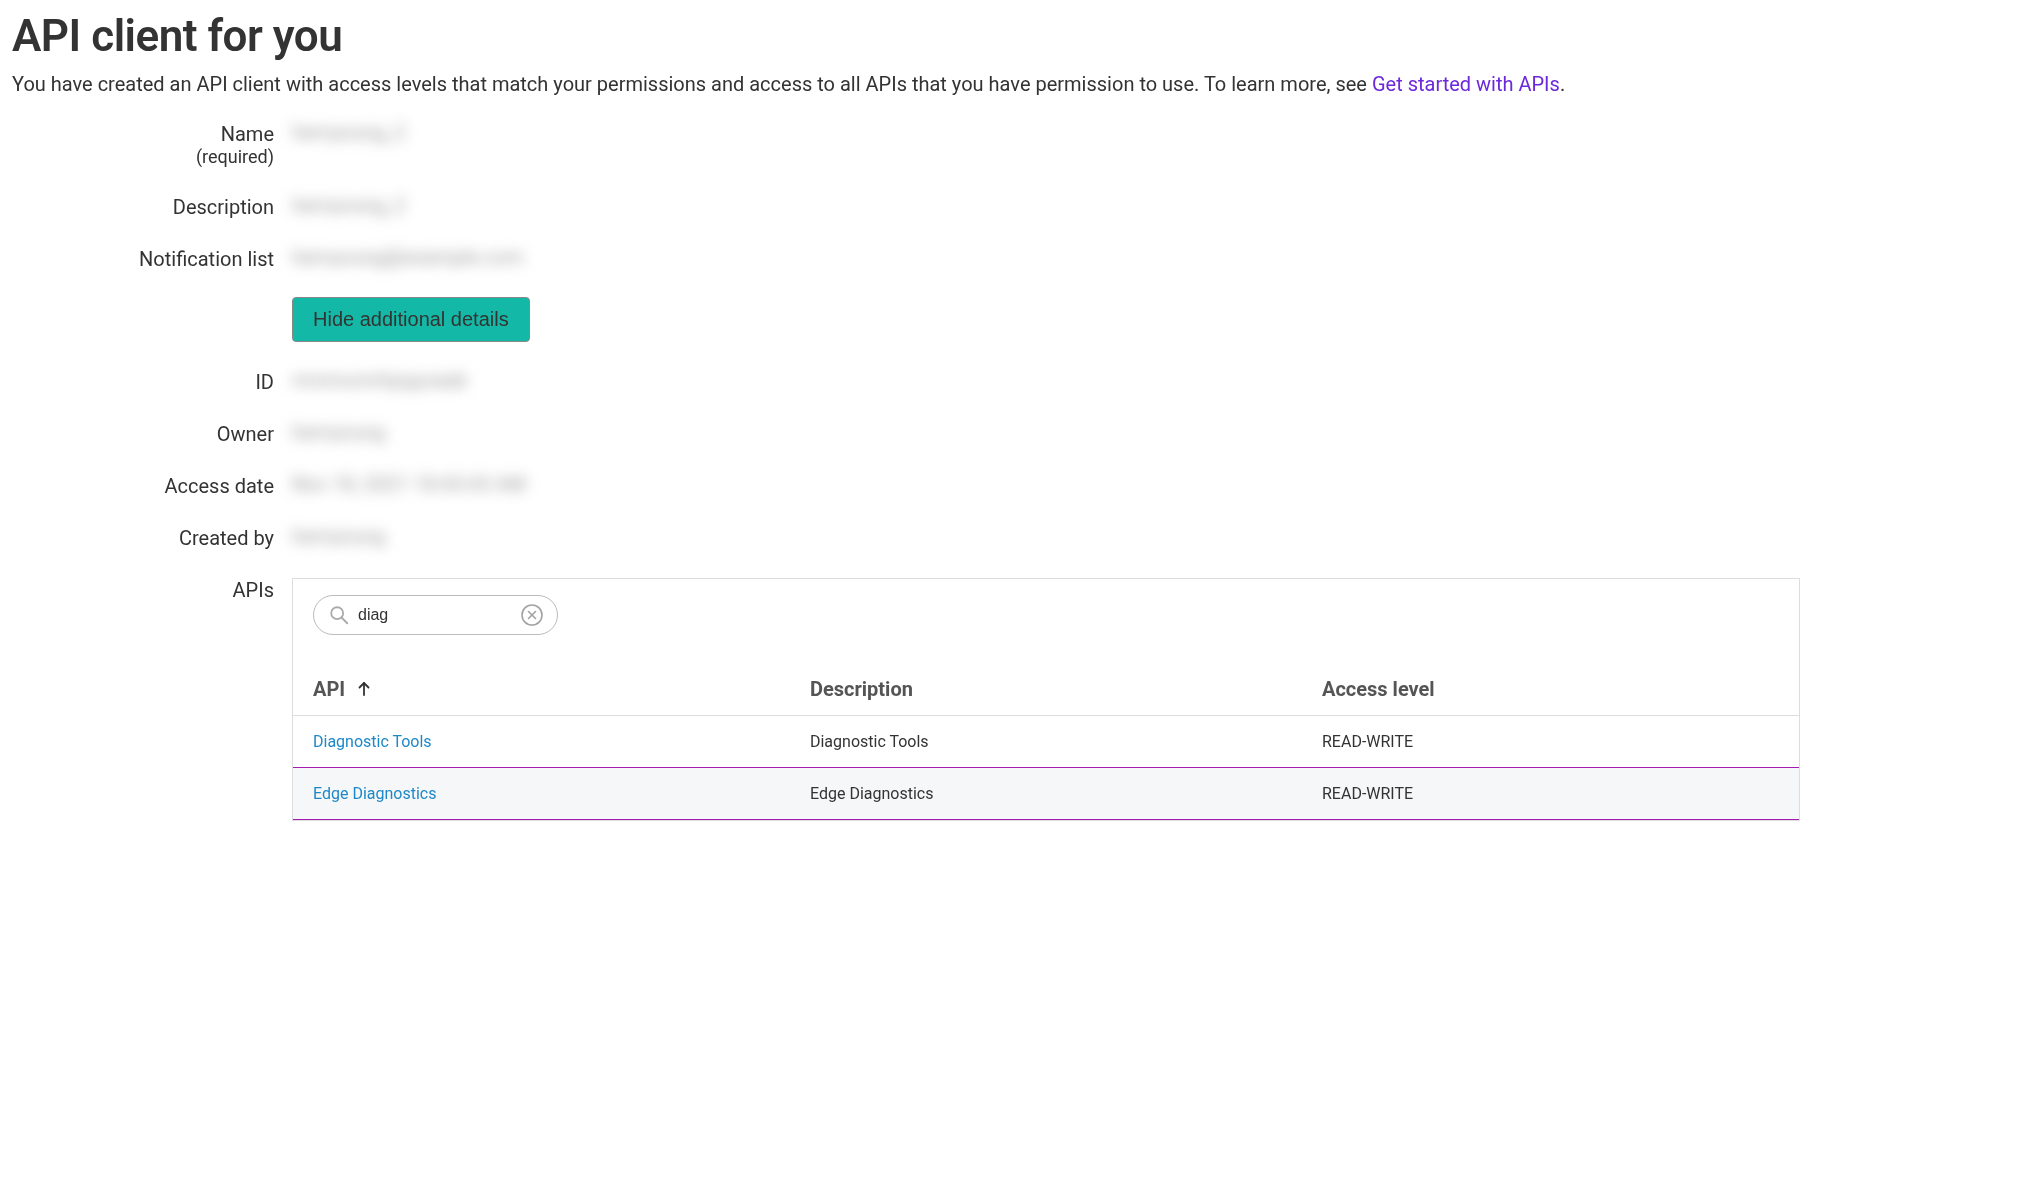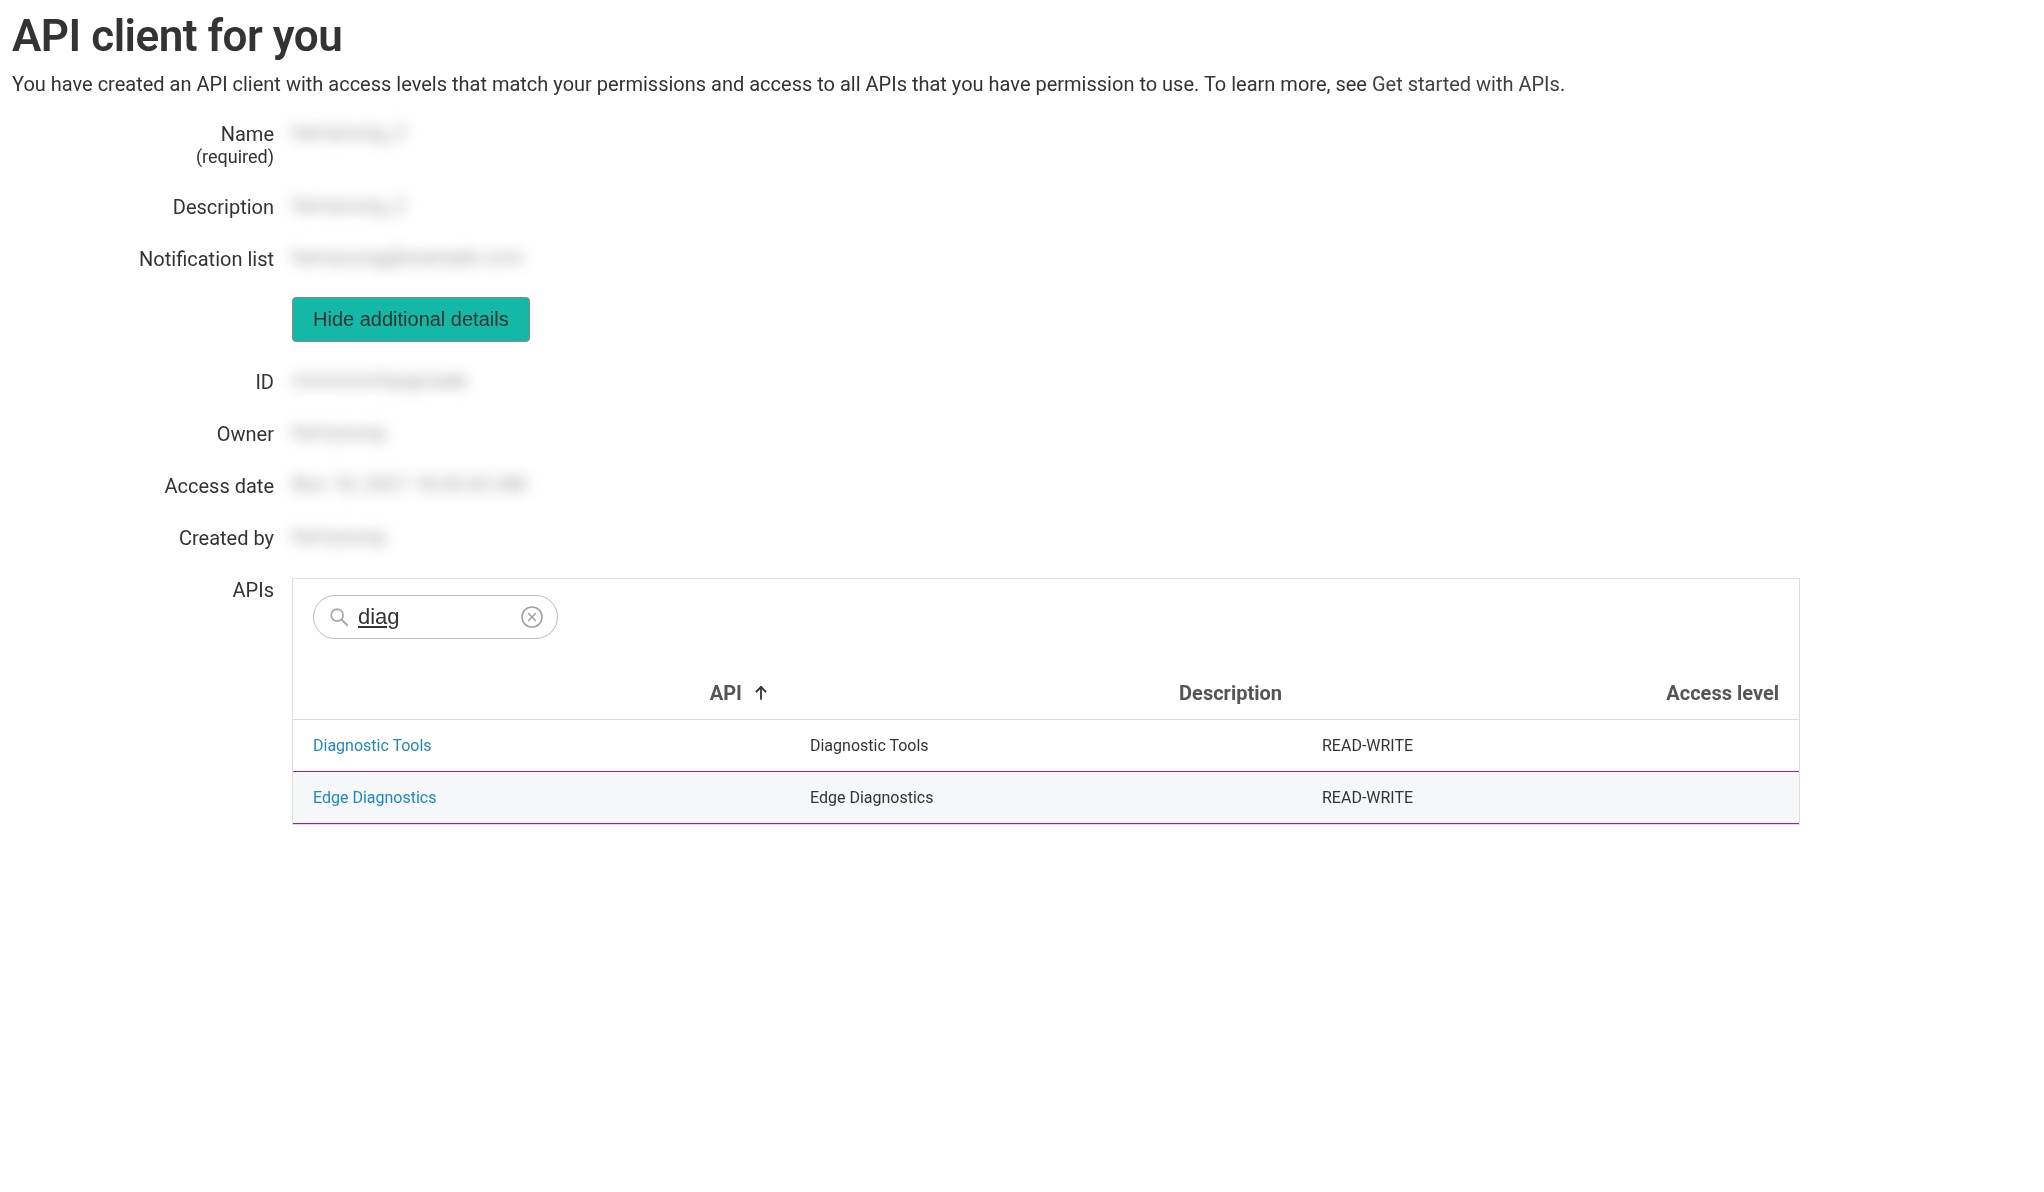--- a/index.html
+++ b/index.html
@@ -22,21 +22,21 @@
     color: #333;
     letter-spacing: -0.5px;
   }
   .subtitle {
     font-size: 20px;
     color: #333;
     margin: 0 0 22px 0;
     line-height: 1.4;
   }
   .subtitle a {
-    color: #404040;
+    color: #6d28d9;
     text-decoration: none;
   }
   h2.section {
     font-size: 30px;
     font-weight: 700;
     margin: 0 0 22px 0;
     color: #333;
   }
   .details-grid {
     display: grid;
@@ -94,27 +94,26 @@
   }
   .search-pill svg.magnify {
     width: 22px;
     height: 22px;
     flex: none;
     opacity: 0.55;
   }
   .search-pill input {
     border: none;
     outline: none;
-    font-size: 22px;
+    font-size: 16px;
     padding: 2px 8px;
     flex: 1;
     min-width: 0;
     background: transparent;
     color: #333;
-    text-decoration: underline;
   }
   .search-pill .clear-btn {
     width: 26px;
     height: 26px;
     flex: none;
     cursor: pointer;
     display: inline-flex;
     align-items: center;
     justify-content: center;
   }
@@ -122,21 +121,21 @@
     width: 24px;
     height: 24px;
     opacity: 0.6;
   }
   table.api-table {
     width: 100%;
     border-collapse: collapse;
     margin-top: 18px;
   }
   table.api-table th {
-    text-align: right;
+    text-align: left;
     font-size: 20px;
     font-weight: 700;
     color: #555;
     padding: 14px 20px;
     border-bottom: 1px solid #ddd;
   }
   table.api-table td {
     font-size: 16px;
     padding: 16px 20px;
     border-bottom: 1px solid #a21caf;

